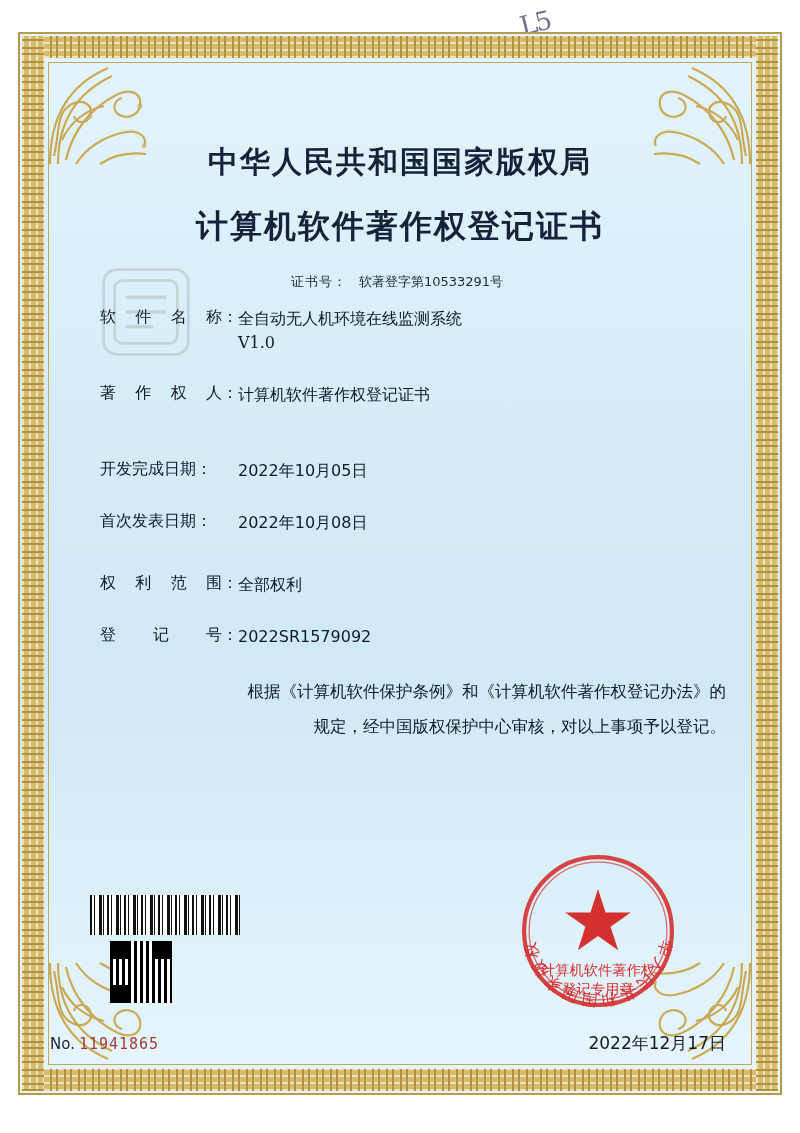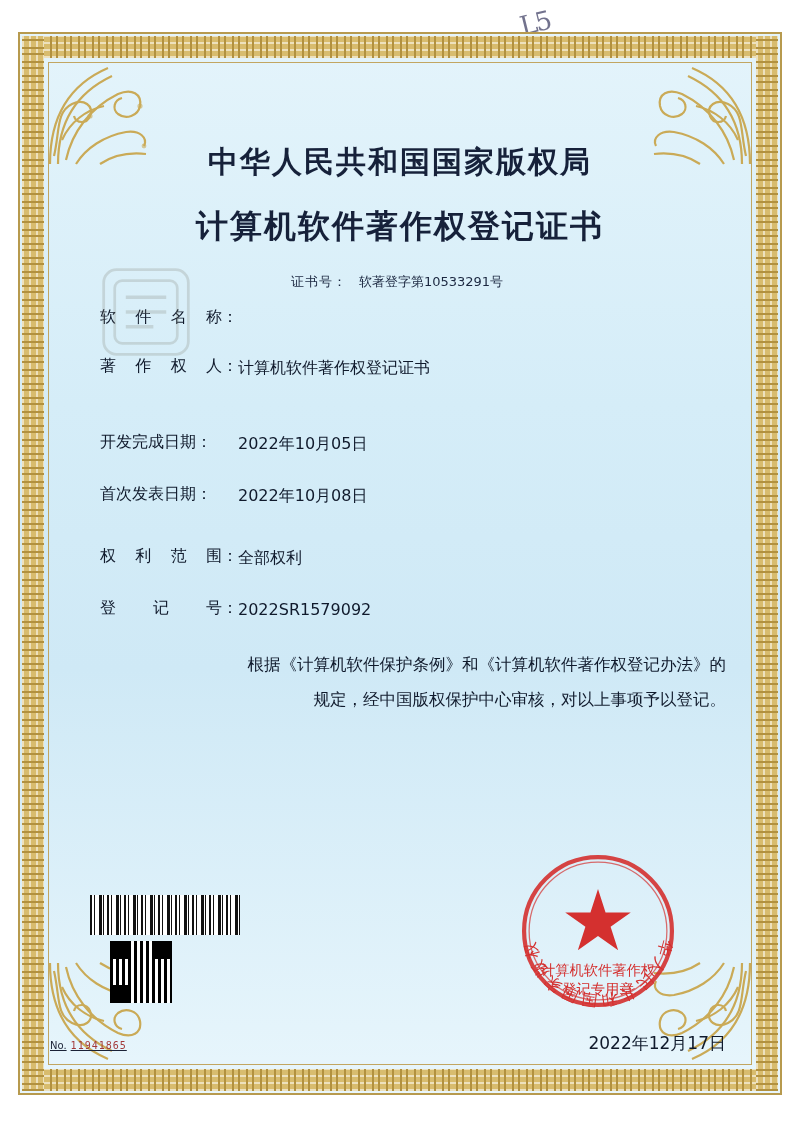--- a/index.html
+++ b/index.html
@@ -249,23 +249,22 @@
     position: absolute;
     left: 50px;
     right: 46px;
     bottom: 78px;
     display: flex;
     justify-content: space-between;
     align-items: baseline;
     font-family: "DejaVu Sans", sans-serif;
   }
   .serial {
-    font-size: 10px;
+    font-size: 15px;
     color: #1a2236;
-    text-decoration: underline;
   }
   .serial .num {
     color: #a33a3a;
     font-family: "DejaVu Sans Mono", monospace;
     letter-spacing: 1px;
     margin-left: 4px;
   }
   .issue-date {
     font-size: 17px;
     color: #101a2c;
@@ -365,20 +364,24 @@
 
     <div class="fields">
 
       <div class="field-row">
         <div class="field-label spaced">
           <span>软</span>
           <span>件</span>
           <span>名</span>
           <span>称：</span>
         </div>
+        <div class="field-value">
+          <span>全自动无人机环境在线监测系统</span>
+          <span class="ver">V1.0</span>
+        </div>
       </div>
 
       <div class="gap-md"></div>
 
       <div class="field-row">
         <div class="field-label spaced">
           <span>著</span>
           <span>作</span>
           <span>权</span>
           <span>人：</span>

